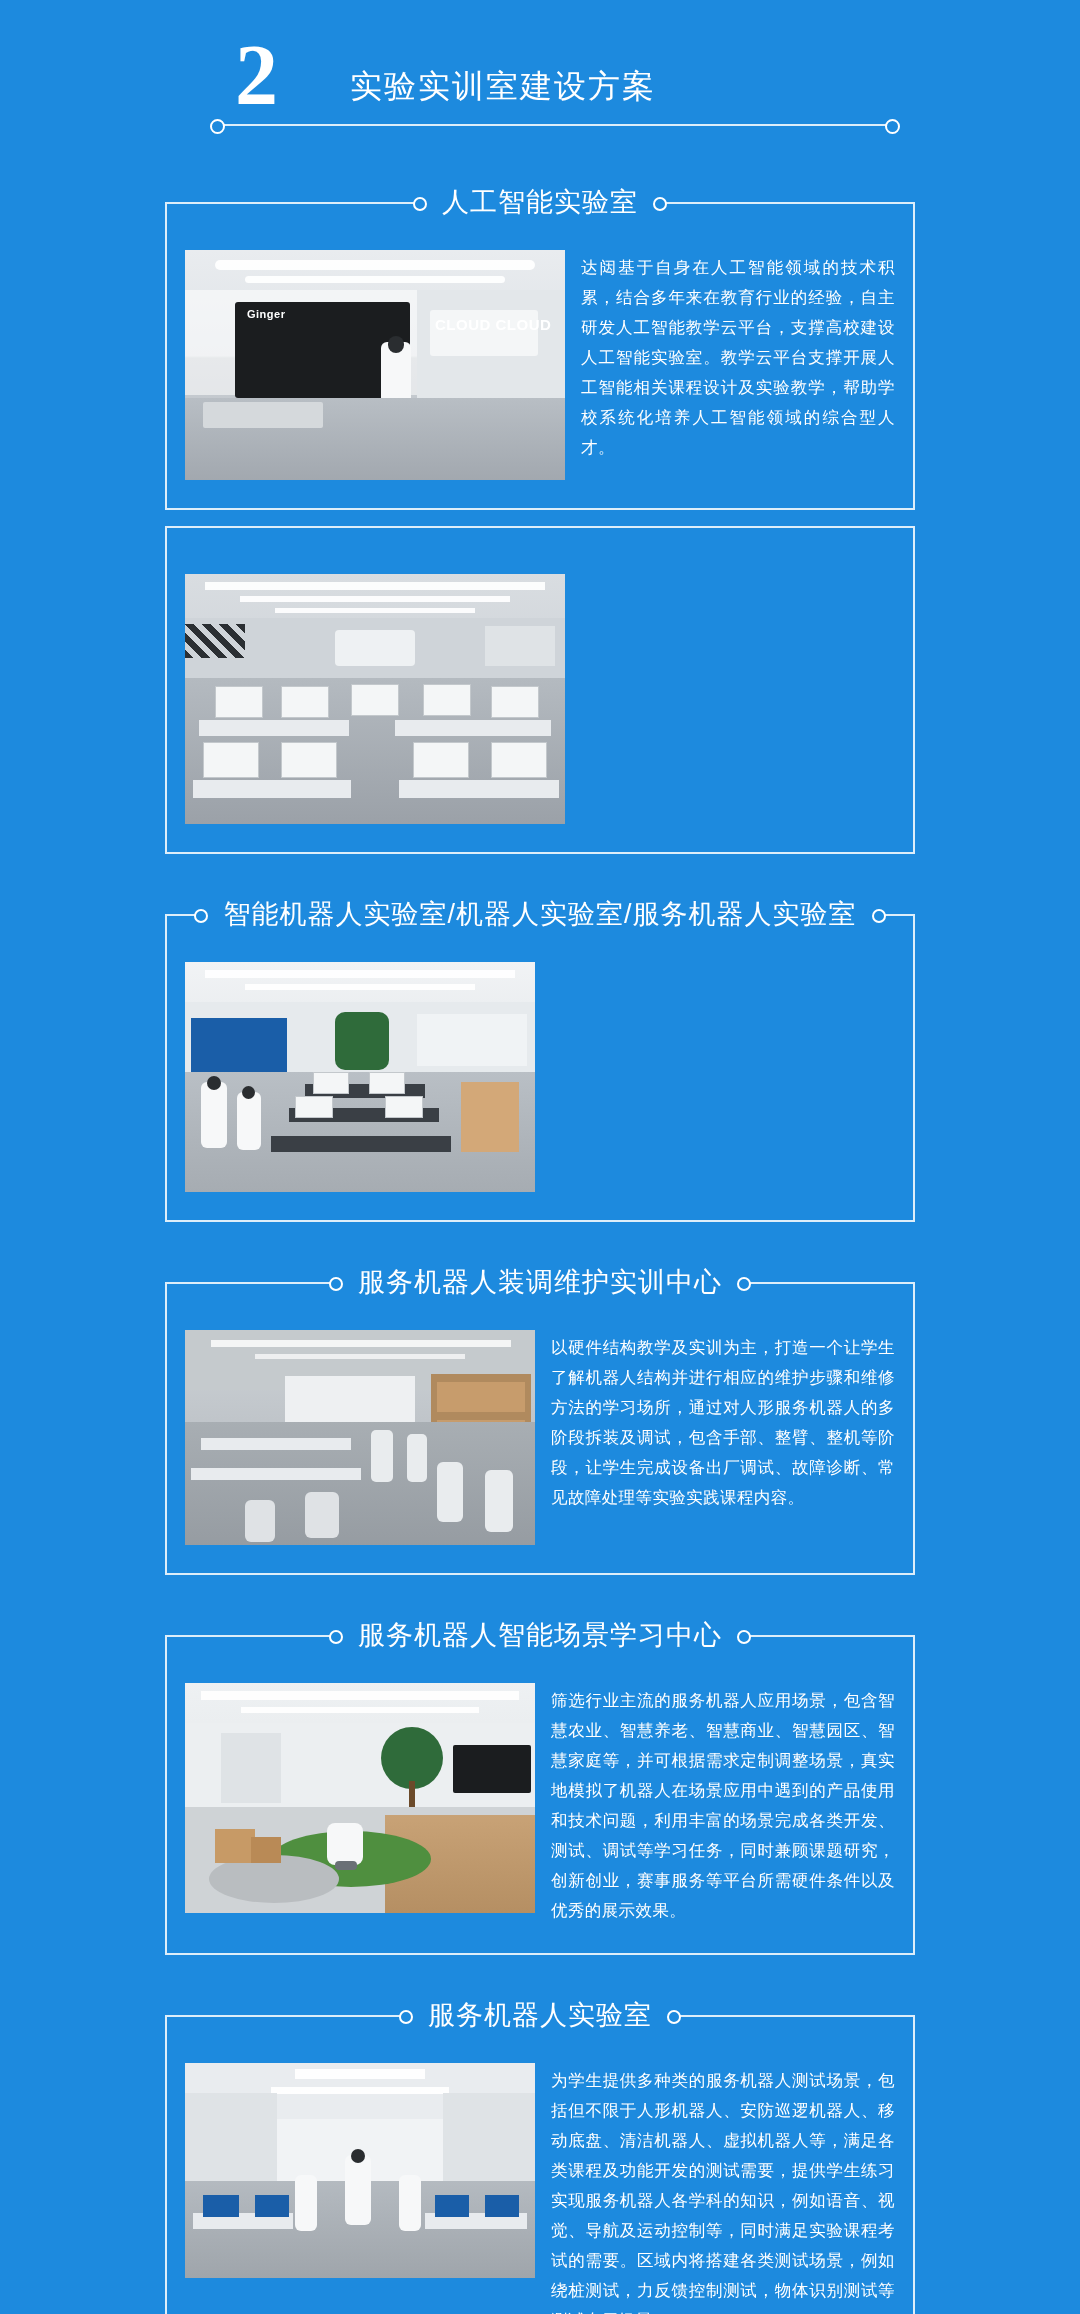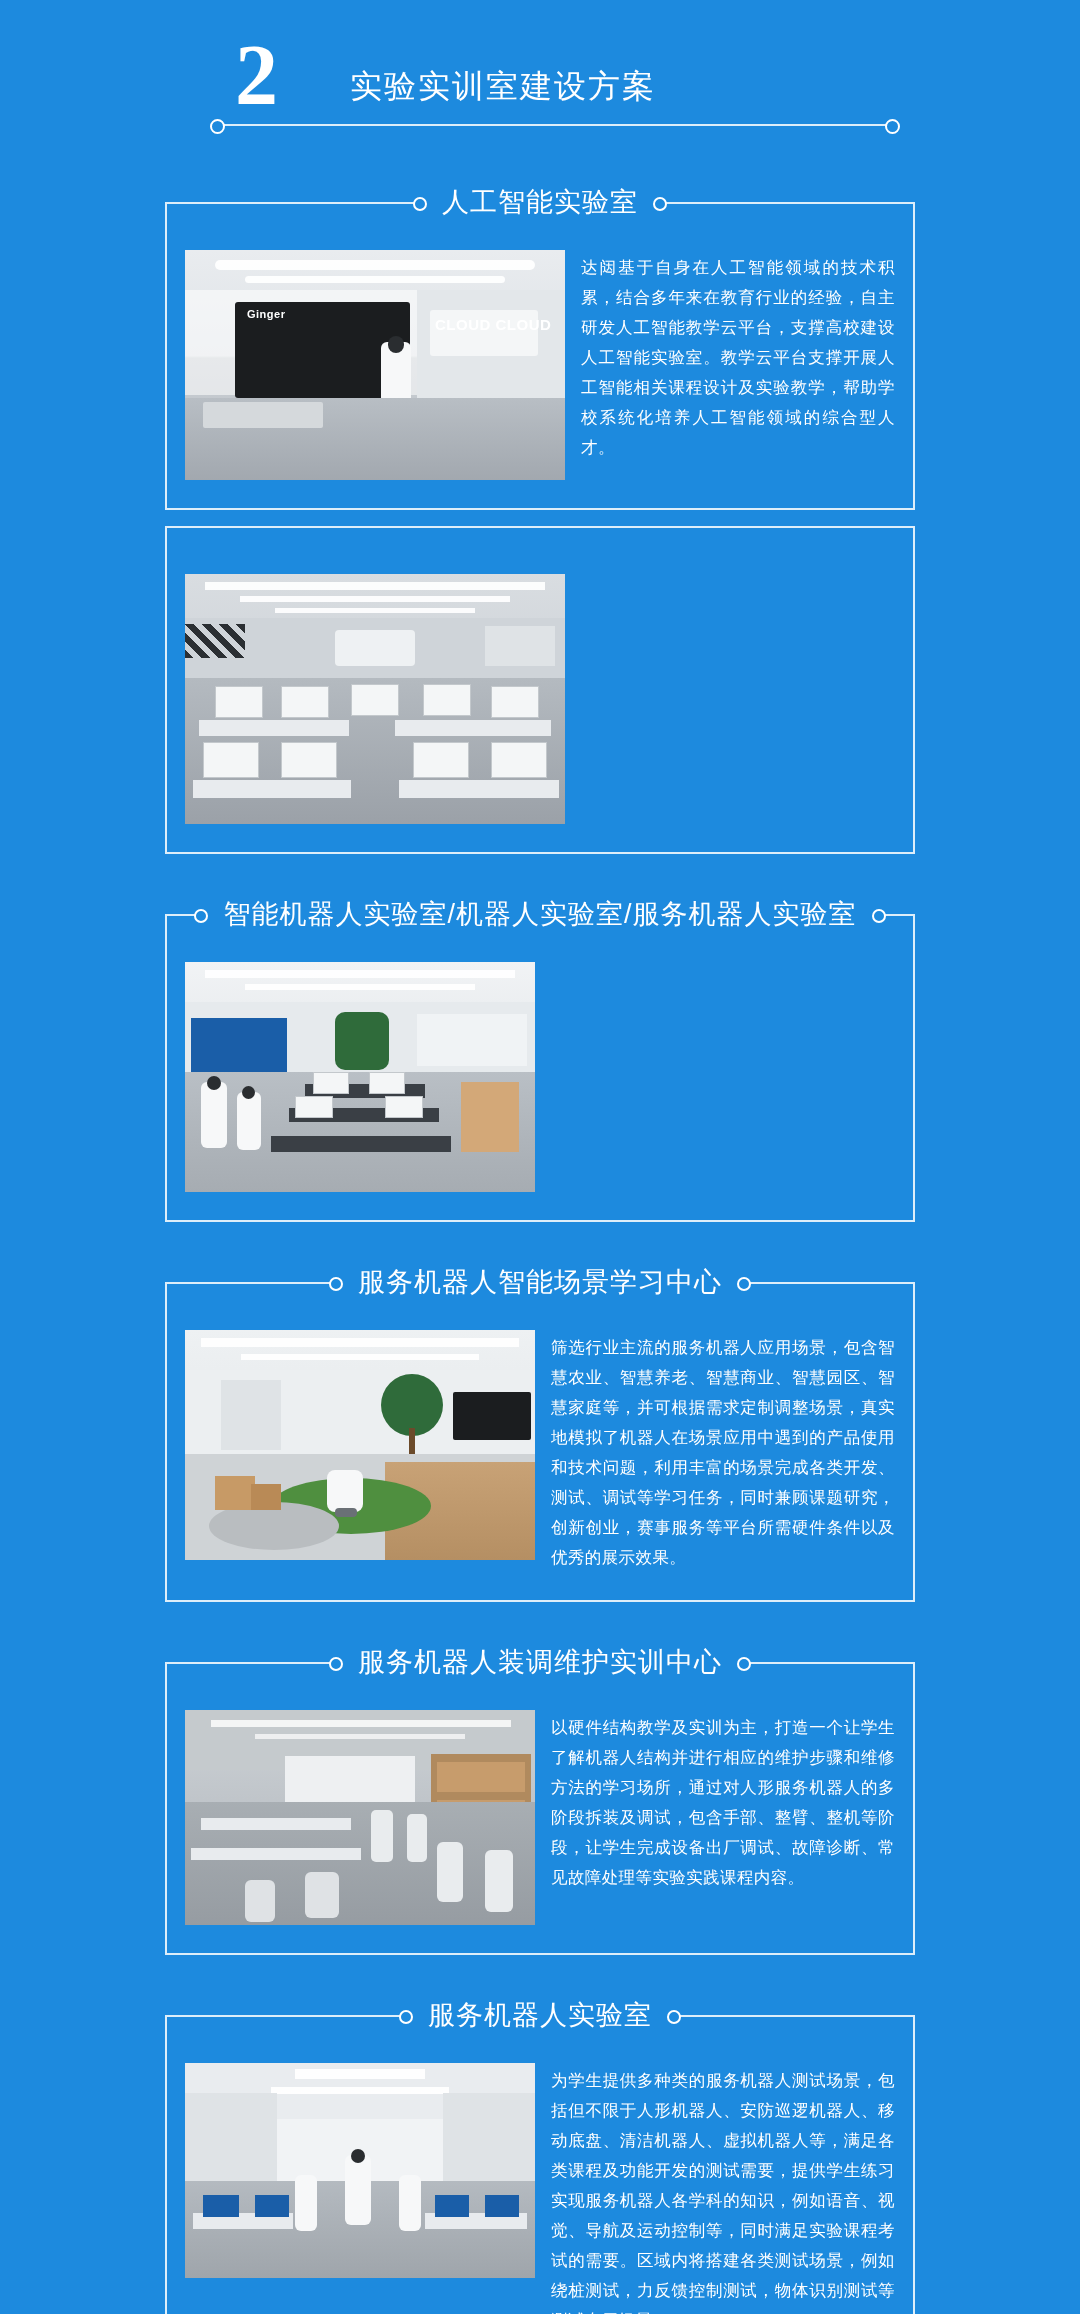--- a/index.html
+++ b/index.html
@@ -277,50 +277,20 @@
             <div class="r" style="left:57px;top:124px;width:13px;height:13px;background:#2a2d30;border-radius:7px;"></div>
             <div class="r" style="left:276px;top:120px;width:58px;height:70px;background:#d3a878;"></div>
           </div>
         </div>
       </div>
     </div>
   </div>
 
   <div class="section" style="margin-top:38px;">
     <div class="sec-title-wrap">
-      <span class="sec-title">服务机器人智能场景学习中心</span>
-    </div>
-    <div class="sec-box">
-      <div class="sec-body">
-        <div class="thumb room-d" style="width:350px;height:230px;">
-          <div class="scene">
-            <div class="r ceil-strip" style="left:16px;top:8px;width:318px;height:9px;"></div>
-            <div class="r ceil-strip" style="left:56px;top:24px;width:238px;height:6px;"></div>
-            <div class="r" style="left:0;top:40px;width:350px;height:84px;background:#eceff1;"></div>
-            <div class="r screen-dark" style="left:268px;top:62px;width:78px;height:48px;border-radius:2px;"></div>
-            <div class="r" style="left:36px;top:50px;width:60px;height:70px;background:#dfe3e6;"></div>
-            <div class="r plant" style="left:196px;top:44px;width:62px;height:62px;"></div>
-            <div class="r" style="left:224px;top:98px;width:6px;height:28px;background:#6b4a2a;"></div>
-            <div class="r" style="left:0;top:124px;width:350px;height:106px;background:#cfd3d6;"></div>
-            <div class="r floor-wood" style="left:200px;top:132px;width:150px;height:98px;"></div>
-            <div class="r lawn" style="left:86px;top:148px;width:160px;height:56px;"></div>
-            <div class="r gravel" style="left:24px;top:172px;width:130px;height:48px;"></div>
-            <div class="r robot-w" style="left:142px;top:140px;width:36px;height:42px;border-radius:8px;"></div>
-            <div class="r" style="left:150px;top:178px;width:22px;height:9px;background:#6a7076;border-radius:4px;"></div>
-            <div class="r" style="left:30px;top:146px;width:40px;height:34px;background:#c79a66;"></div>
-            <div class="r" style="left:66px;top:154px;width:30px;height:26px;background:#b98a56;"></div>
-          </div>
-        </div>
-        <div class="desc">筛选行业主流的服务机器人应用场景，包含智慧农业、智慧养老、智慧商业、智慧园区、智慧家庭等，并可根据需求定制调整场景，真实地模拟了机器人在场景应用中遇到的产品使用和技术问题，利用丰富的场景完成各类开发、测试、调试等学习任务，同时兼顾课题研究，创新创业，赛事服务等平台所需硬件条件以及优秀的展示效果。</div>
-      </div>
-    </div>
-  </div>
-
-  <div class="section" style="margin-top:38px;">
-    <div class="sec-title-wrap">
       <span class="sec-title">服务机器人装调维护实训中心</span>
     </div>
     <div class="sec-box">
       <div class="sec-body">
         <div class="thumb grey-film" style="width:350px;height:215px;">
           <div class="scene">
             <div class="r" style="left:0;top:0;width:350px;height:60px;background:#c5cacd;"></div>
             <div class="r ceil-strip" style="left:26px;top:10px;width:300px;height:7px;opacity:.8;"></div>
             <div class="r ceil-strip" style="left:70px;top:24px;width:210px;height:5px;opacity:.7;"></div>
             <div class="r" style="left:100px;top:46px;width:130px;height:46px;background:#eef0f2;"></div>
@@ -332,20 +302,50 @@
             <div class="r desk" style="left:6px;top:138px;width:170px;height:12px;"></div>
             <div class="r" style="left:186px;top:100px;width:22px;height:52px;background:#e9ecee;border-radius:5px;"></div>
             <div class="r" style="left:222px;top:104px;width:20px;height:48px;background:#e9ecee;border-radius:5px;"></div>
             <div class="r" style="left:252px;top:132px;width:26px;height:60px;background:#e9ecee;border-radius:6px;"></div>
             <div class="r" style="left:300px;top:140px;width:28px;height:62px;background:#e9ecee;border-radius:6px;"></div>
             <div class="r" style="left:120px;top:162px;width:34px;height:46px;background:#dfe2e5;border-radius:6px;"></div>
             <div class="r" style="left:60px;top:170px;width:30px;height:42px;background:#dfe2e5;border-radius:6px;"></div>
           </div>
         </div>
         <div class="desc">以硬件结构教学及实训为主，打造一个让学生了解机器人结构并进行相应的维护步骤和维修方法的学习场所，通过对人形服务机器人的多阶段拆装及调试，包含手部、整臂、整机等阶段，让学生完成设备出厂调试、故障诊断、常见故障处理等实验实践课程内容。</div>
+      </div>
+    </div>
+  </div>
+
+  <div class="section" style="margin-top:38px;">
+    <div class="sec-title-wrap">
+      <span class="sec-title">服务机器人智能场景学习中心</span>
+    </div>
+    <div class="sec-box">
+      <div class="sec-body">
+        <div class="thumb room-d" style="width:350px;height:230px;">
+          <div class="scene">
+            <div class="r ceil-strip" style="left:16px;top:8px;width:318px;height:9px;"></div>
+            <div class="r ceil-strip" style="left:56px;top:24px;width:238px;height:6px;"></div>
+            <div class="r" style="left:0;top:40px;width:350px;height:84px;background:#eceff1;"></div>
+            <div class="r screen-dark" style="left:268px;top:62px;width:78px;height:48px;border-radius:2px;"></div>
+            <div class="r" style="left:36px;top:50px;width:60px;height:70px;background:#dfe3e6;"></div>
+            <div class="r plant" style="left:196px;top:44px;width:62px;height:62px;"></div>
+            <div class="r" style="left:224px;top:98px;width:6px;height:28px;background:#6b4a2a;"></div>
+            <div class="r" style="left:0;top:124px;width:350px;height:106px;background:#cfd3d6;"></div>
+            <div class="r floor-wood" style="left:200px;top:132px;width:150px;height:98px;"></div>
+            <div class="r lawn" style="left:86px;top:148px;width:160px;height:56px;"></div>
+            <div class="r gravel" style="left:24px;top:172px;width:130px;height:48px;"></div>
+            <div class="r robot-w" style="left:142px;top:140px;width:36px;height:42px;border-radius:8px;"></div>
+            <div class="r" style="left:150px;top:178px;width:22px;height:9px;background:#6a7076;border-radius:4px;"></div>
+            <div class="r" style="left:30px;top:146px;width:40px;height:34px;background:#c79a66;"></div>
+            <div class="r" style="left:66px;top:154px;width:30px;height:26px;background:#b98a56;"></div>
+          </div>
+        </div>
+        <div class="desc">筛选行业主流的服务机器人应用场景，包含智慧农业、智慧养老、智慧商业、智慧园区、智慧家庭等，并可根据需求定制调整场景，真实地模拟了机器人在场景应用中遇到的产品使用和技术问题，利用丰富的场景完成各类开发、测试、调试等学习任务，同时兼顾课题研究，创新创业，赛事服务等平台所需硬件条件以及优秀的展示效果。</div>
       </div>
     </div>
   </div>
 
   <div class="section" style="margin-top:38px;">
     <div class="sec-title-wrap">
       <span class="sec-title">服务机器人实验室</span>
     </div>
     <div class="sec-box">
       <div class="sec-body">

